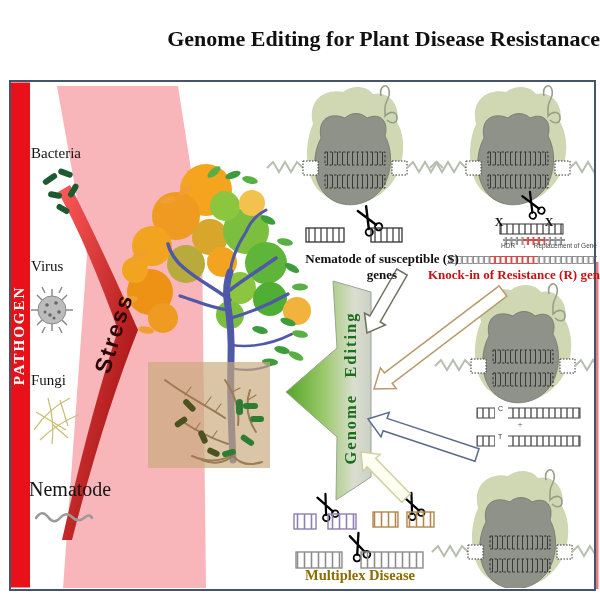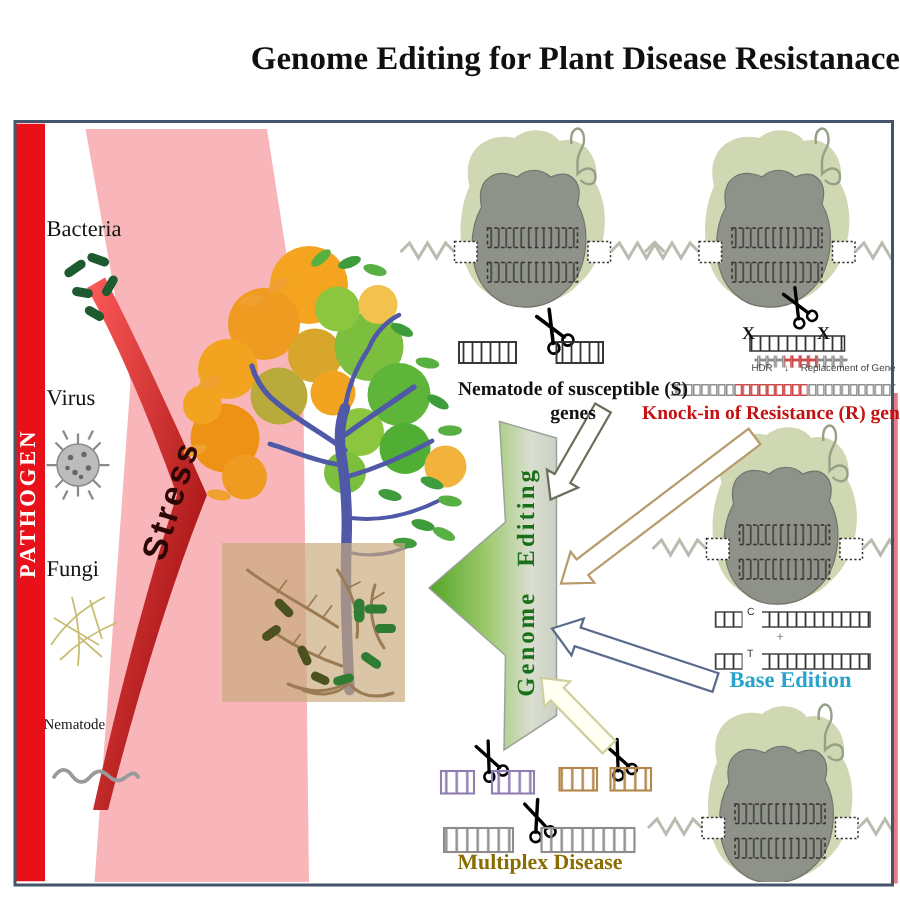--- a/index.html
+++ b/index.html
@@ -259,36 +259,35 @@
 
   <div class="abs title">Genome Editing for Plant Disease Resistanace</div>
 
   <div class="abs pathogen-bar-label">
     <span>PATHOGEN</span>
   </div>
 
   <div class="abs side-label" style="top:145px;left:31px;">Bacteria</div>
   <div class="abs side-label" style="top:258px;left:31px;">Virus</div>
   <div class="abs side-label" style="top:372px;left:31px;">Fungi</div>
-  <div class="abs side-label" style="top:478px;left:29px;font-size:10px;">Nematode</div>
+  <div class="abs side-label" style="top:478px;left:29px;font-size:20px;">Nematode</div>
 
   <div class="abs stress-label">Stress</div>
 
   <div class="abs knockout-label">Nematode of susceptible (S) genes</div>
   <div class="abs knockin-label">Knock-in of Resistance (R) genes</div>
 
   <div class="abs hdr-row">
     <span>HDR</span>
     <span>↓</span>
     <span>Replacement of Gene</span>
   </div>
   <div class="abs x-mark" style="left:493px;top:215px;">X</div>
   <div class="abs x-mark" style="left:543px;top:215px;">X</div>
 
   <div class="abs tiny" style="left:498px;top:405px;">C</div>
   <div class="abs base-plus">+</div>
   <div class="abs tiny" style="left:498px;top:433px;">T</div>
 
-  <div class="abs base-edition-label">Base Edition</div>
   <div class="abs multiplex-label">Multiplex Disease</div>
   <div class="abs genome-editing-label">Genome Editing</div>
 
 </div>
 
 </body></html>

